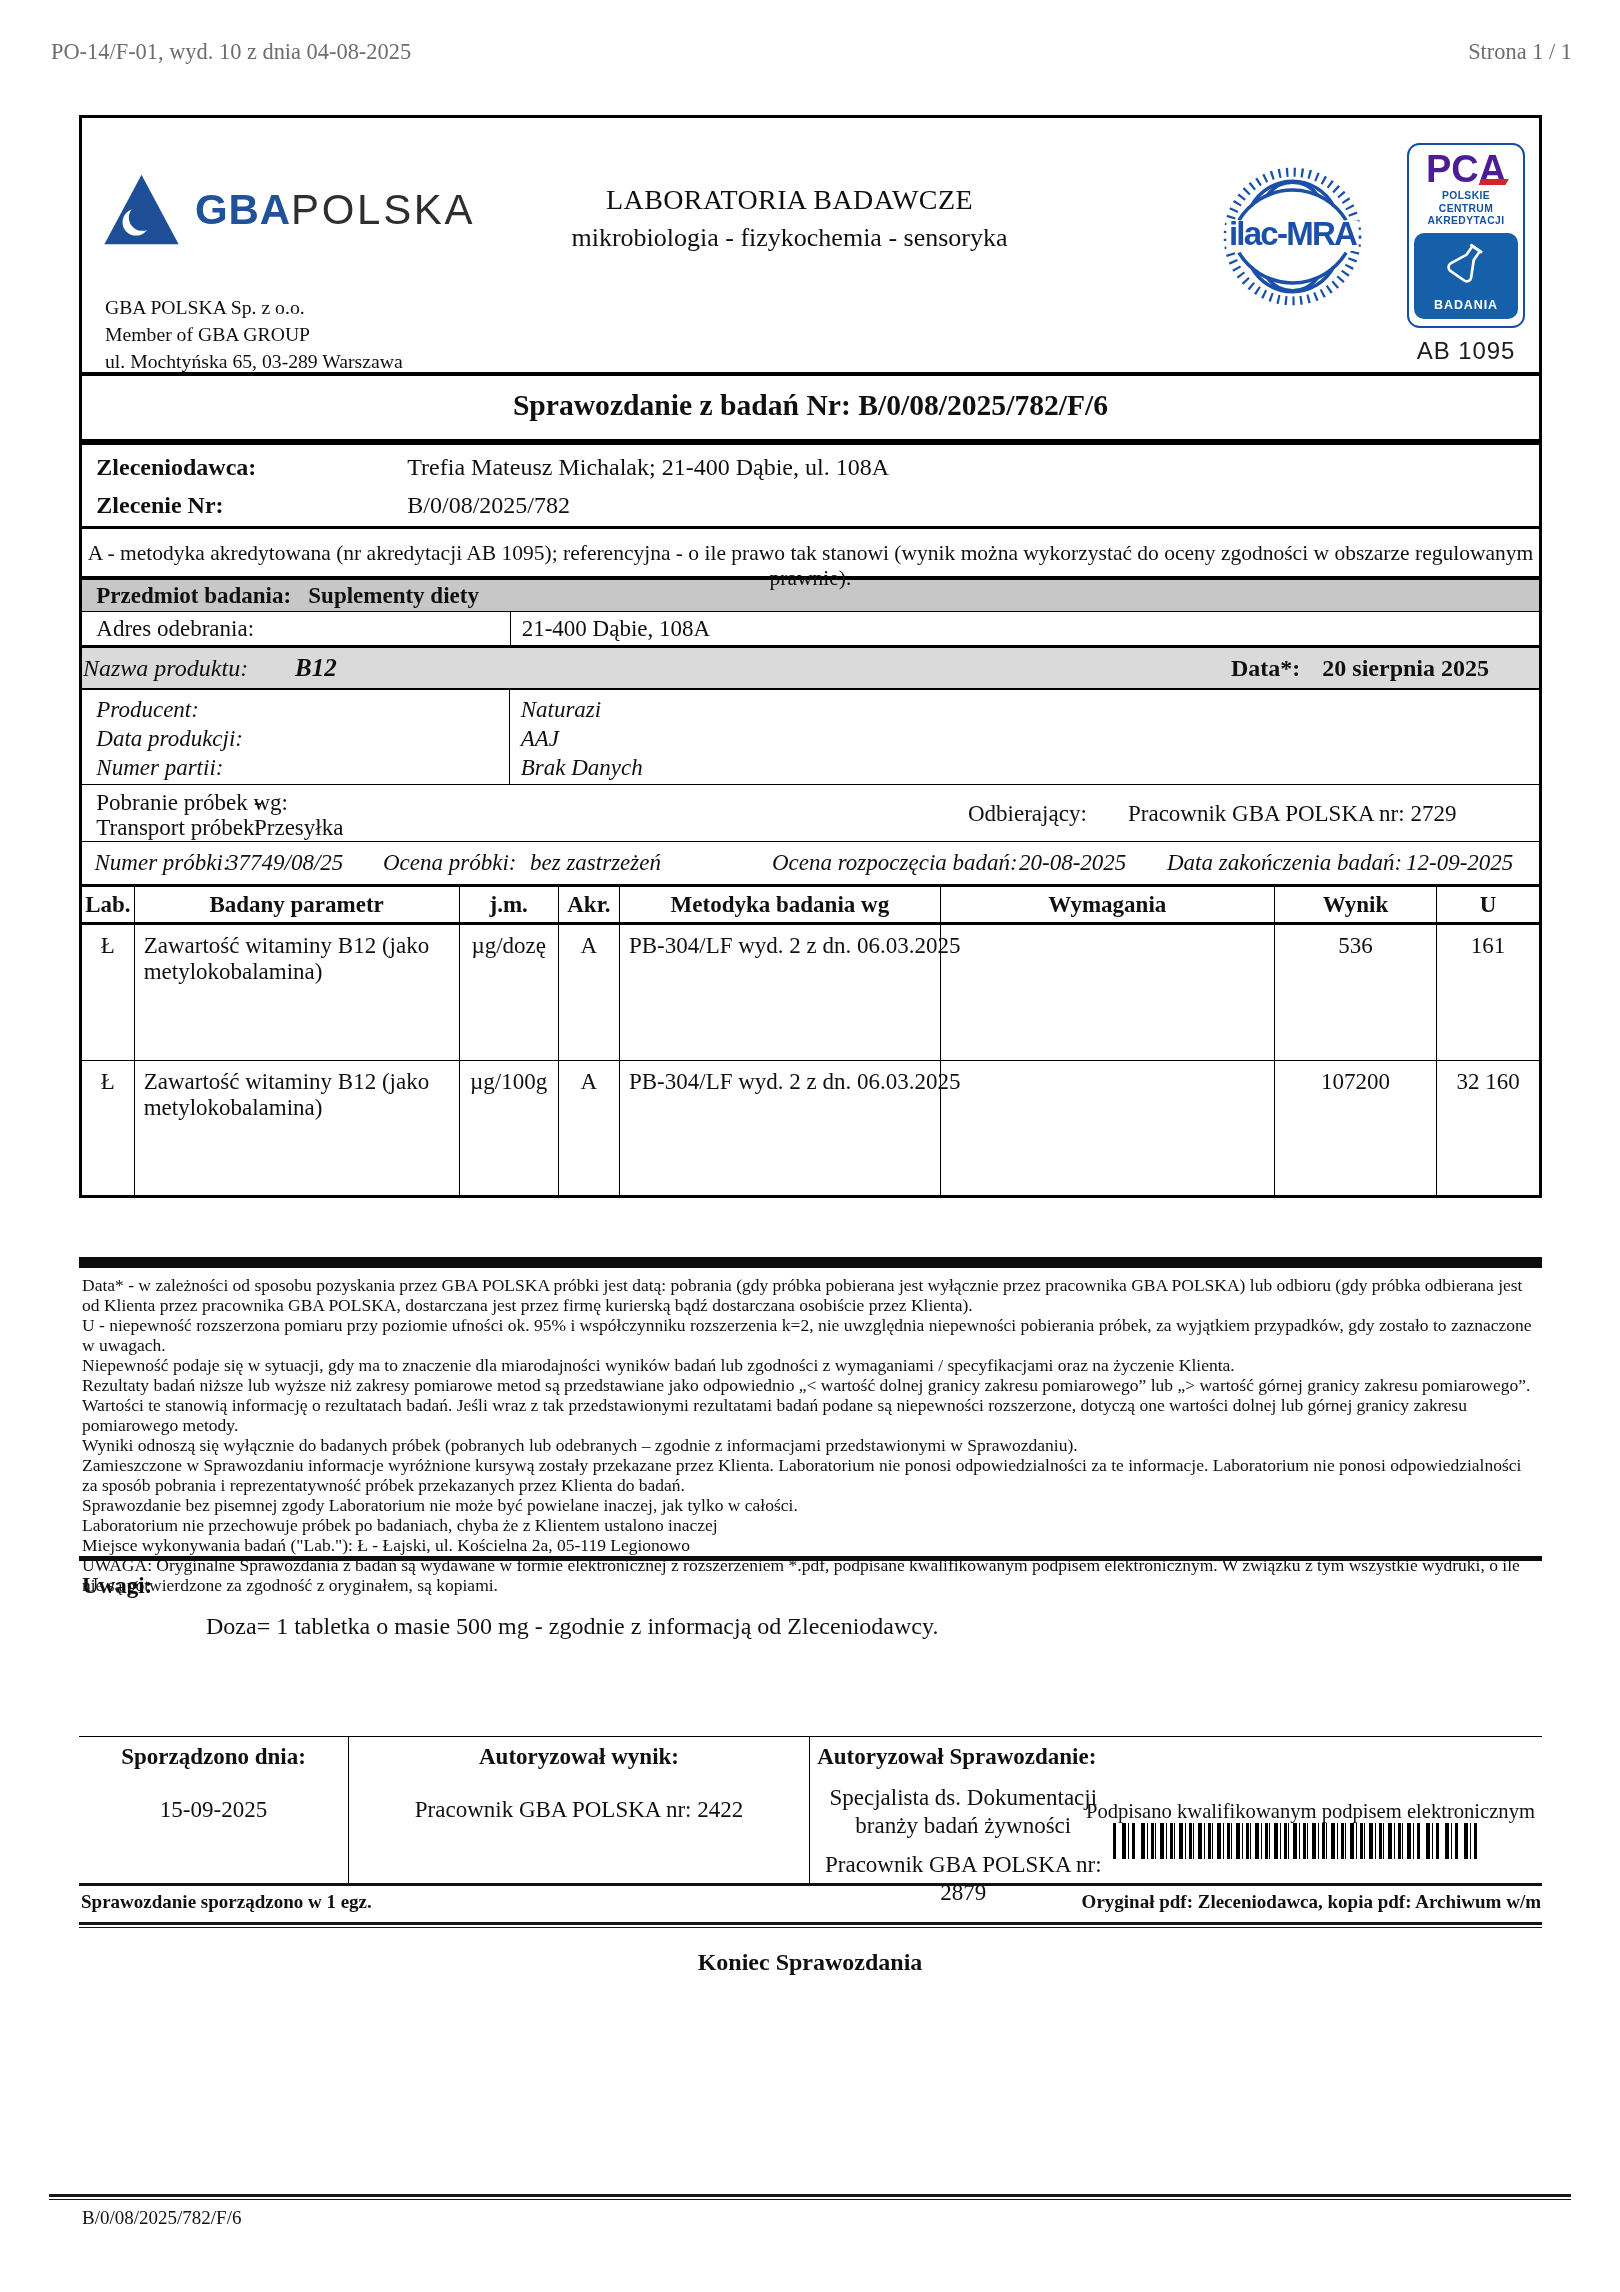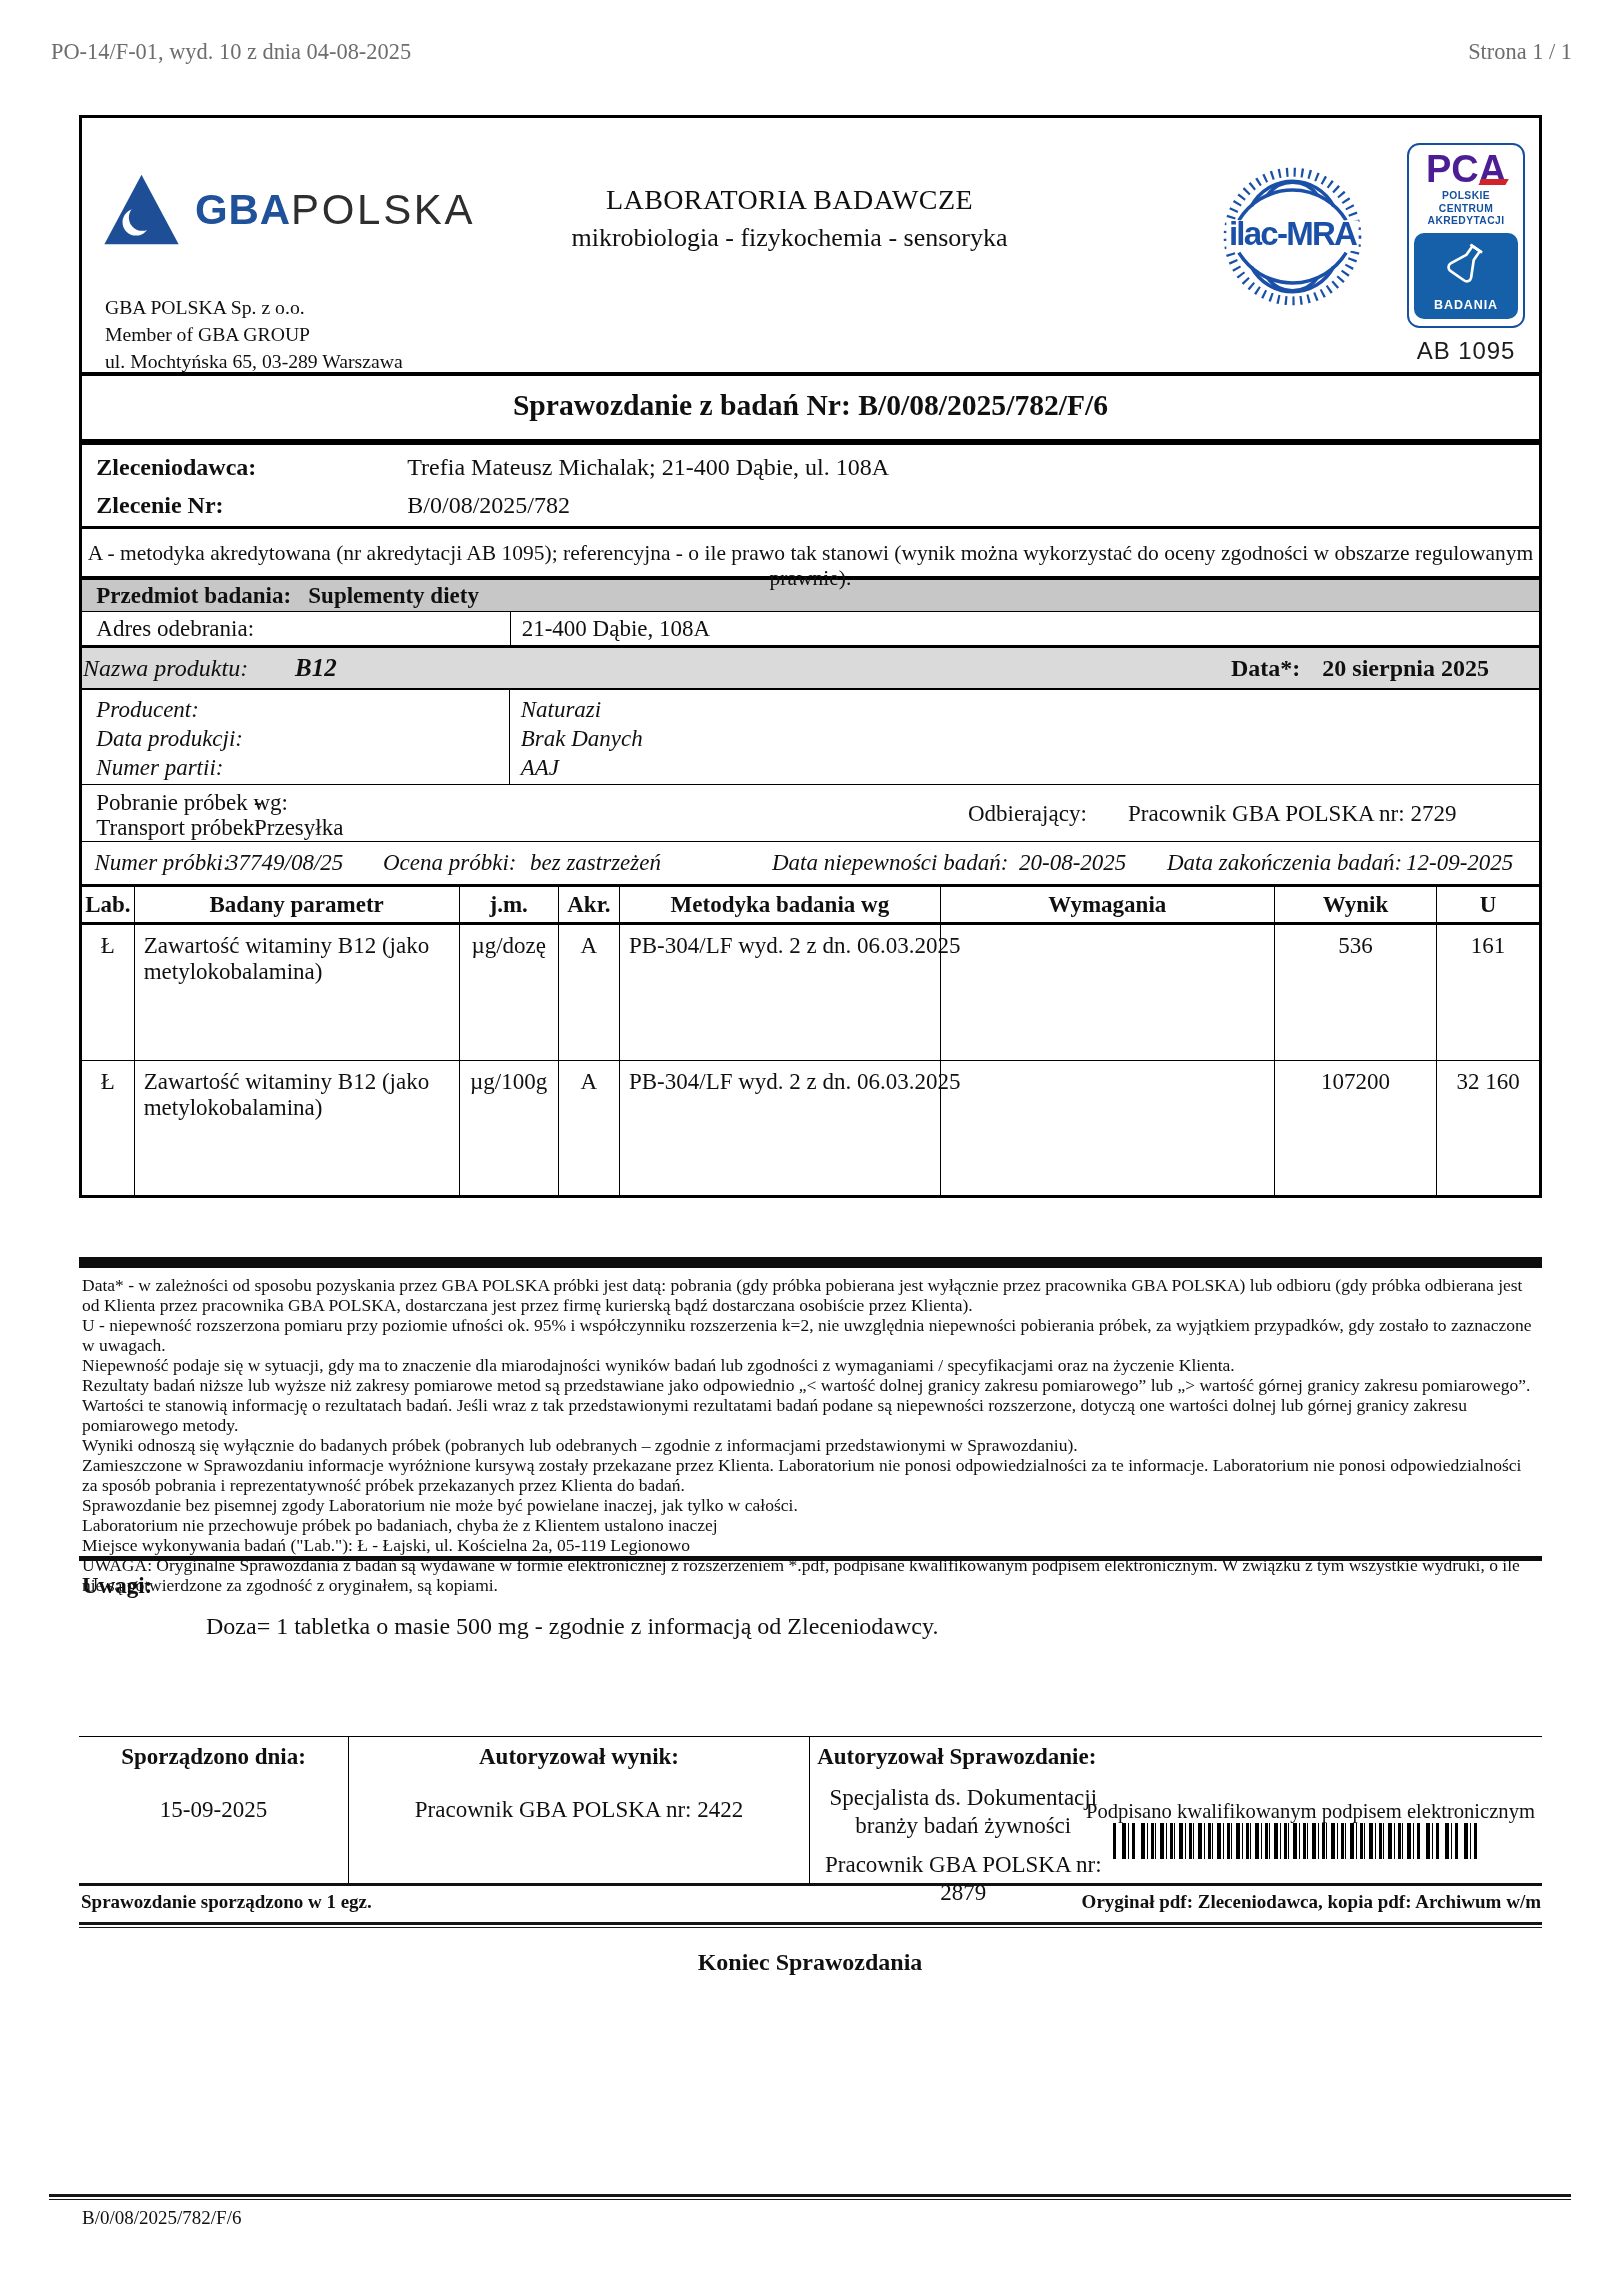--- a/index.html
+++ b/index.html
@@ -231,40 +231,40 @@
     </div>
 
     <div class="row-details">
       <div class="col-l">
         <div class="line">Producent:</div>
         <div class="line">Data  produkcji:</div>
         <div class="line">Numer partii:</div>
       </div>
       <div class="col-r">
         <div class="line">Naturazi</div>
+        <div class="line">AAJ</div>
         <div class="line">Brak Danych</div>
-        <div class="line">AAJ</div>
       </div>
     </div>
 
     <div class="row-sampling">
       <span class="smp1l">Pobranie próbek wg:</span>
       <span class="smp1v">-</span>
       <span class="smp2l">Transport próbek:</span>
       <span class="smp2v">Przesyłka</span>
       <span class="odbl">Odbierający:</span>
       <span class="odbv">Pracownik GBA POLSKA nr: 2729</span>
     </div>
 
     <div class="row-sample">
       <span class="s1l">Numer próbki:</span>
       <span class="s1v">37749/08/25</span>
       <span class="s2l">Ocena próbki:</span>
       <span class="s2v">bez zastrzeżeń</span>
-      <span class="s3l">Data niepewności badań:</span>
+      <span class="s3l">Ocena rozpoczęcia badań:</span>
       <span class="s3v">20-08-2025</span>
       <span class="s4l">Data zakończenia badań:</span>
       <span class="s4v">12-09-2025</span>
     </div>
 
     <table class="results">
       <colgroup>
         <col style="width:52px">
           <col style="width:324px">
           <col style="width:99px">

